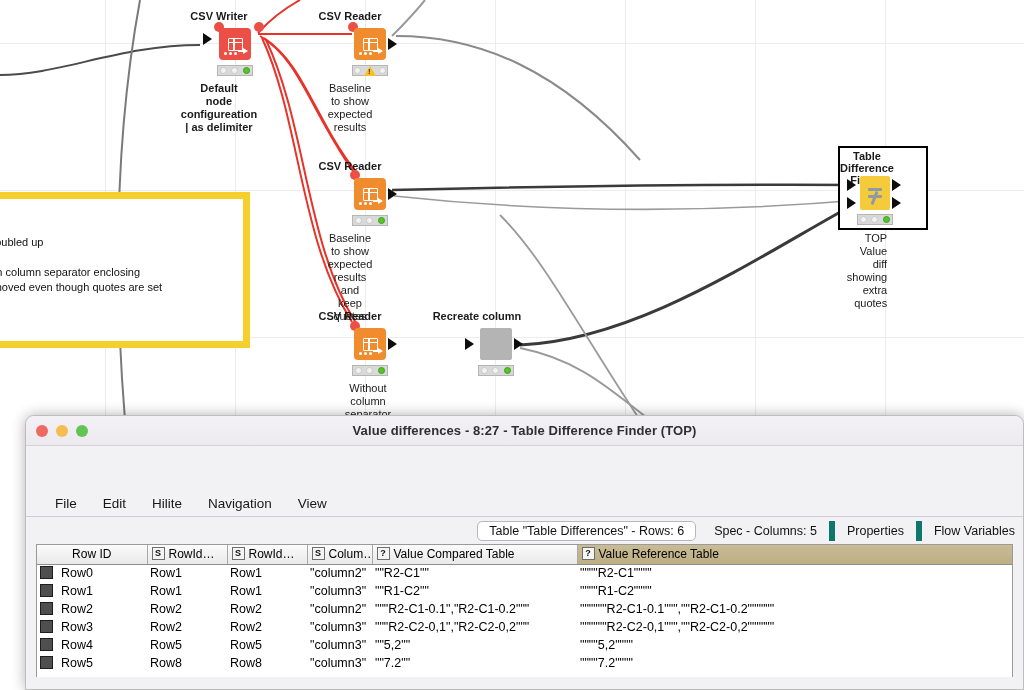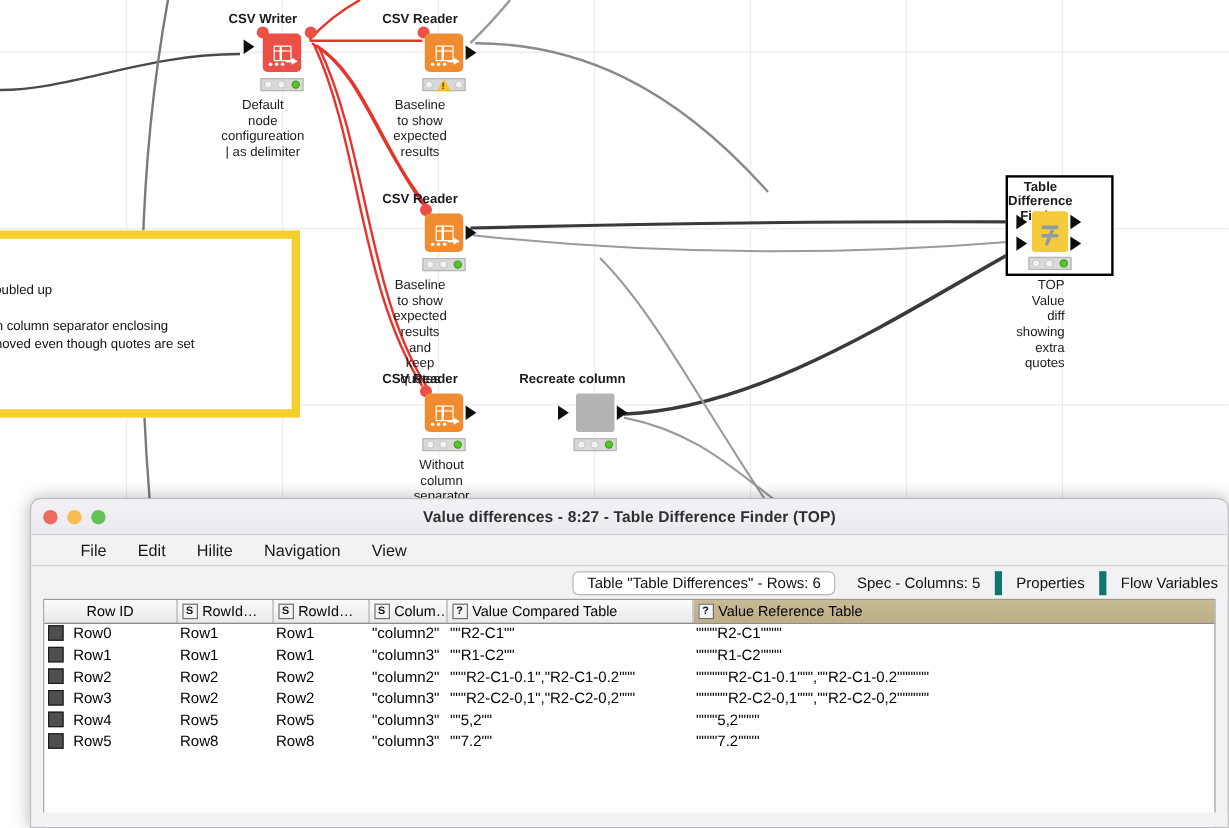--- a/index.html
+++ b/index.html
@@ -157,22 +157,23 @@
   .traffic i { width:12px; height:12px; border-radius:50%; display:block; }
   .t-red{ background:#ed6a5e; } .t-yellow{ background:#f5bd4f; } .t-green{ background:#61c454; }
   #wintitle {
     width: 100%; text-align: center;
     font-size: 13px; font-weight: bold; color: #2e2e33;
     letter-spacing: 0.1px;
   }
   #menubar {
     height: 26px; background: #f2f1f4;
     display: flex; align-items: center; gap: 0px;
-    padding-left: 28px;
+    padding-left: 16px;
     border-bottom: 1px solid #cfcdd1;
+    margin-top: 45px;
   }
   #menubar .mi {
     font-size: 13.5px; color: #17171a;
     padding: 0 13px;
     cursor: default;
   }
   #tabstrip {
     height: 27px; background: #f2f1f4;
     display: flex; align-items: center; justify-content: flex-end;
     padding-right: 2px; gap: 0;
@@ -206,21 +207,21 @@
     height: 19px;
     font-size: 12px; font-weight: normal; color: #000;
     padding: 0 4px;
     text-align: center;
     white-space: nowrap; overflow: hidden;
   }
   table.grid th.selected {
     background: linear-gradient(#c8bb95, #bdae84);
     color: #000;
   }
-  table.grid th .hdr { display: flex; align-items: flex-end; gap: 4px; }
+  table.grid th .hdr { display: flex; align-items: flex-start; gap: 4px; }
   table.grid th .hdr.center { justify-content: center; }
   .typebadge {
     display: inline-flex; align-items: center; justify-content: center;
     width: 13px; height: 13px;
     border: 1px solid #6e6e6e;
     background: #f4f4f4;
     font-size: 9px; font-weight: bold; color: #111;
     flex: 0 0 auto;
     line-height: 1;
   }
@@ -309,21 +310,21 @@
           <i></i>
           <i></i>
         </div>
     </div>
     <div class="status-bar" style="left:-2px; top:55px;">
       <i></i>
         <i></i>
         <i class="green"></i>
     </div>
     <div class="node-sub" style="top:72px;">
-      <div style="white-space:pre-line;">Default
+      <div style="white-space:pre-line;font-weight:bold;">Default
 node configureation
 | as delimiter</div>
     </div>
   </div>
 
   <div class="node" style="left:350px; top:10px;">
     <div class="node-title" style="top:0px;">CSV Reader</div>
     <div class="port-dot" style="left:-2px; top:12px;"></div>
     <div class="node-box reader" style="left:4px; top:18px;">
       <div class="glyph-table"></div>

